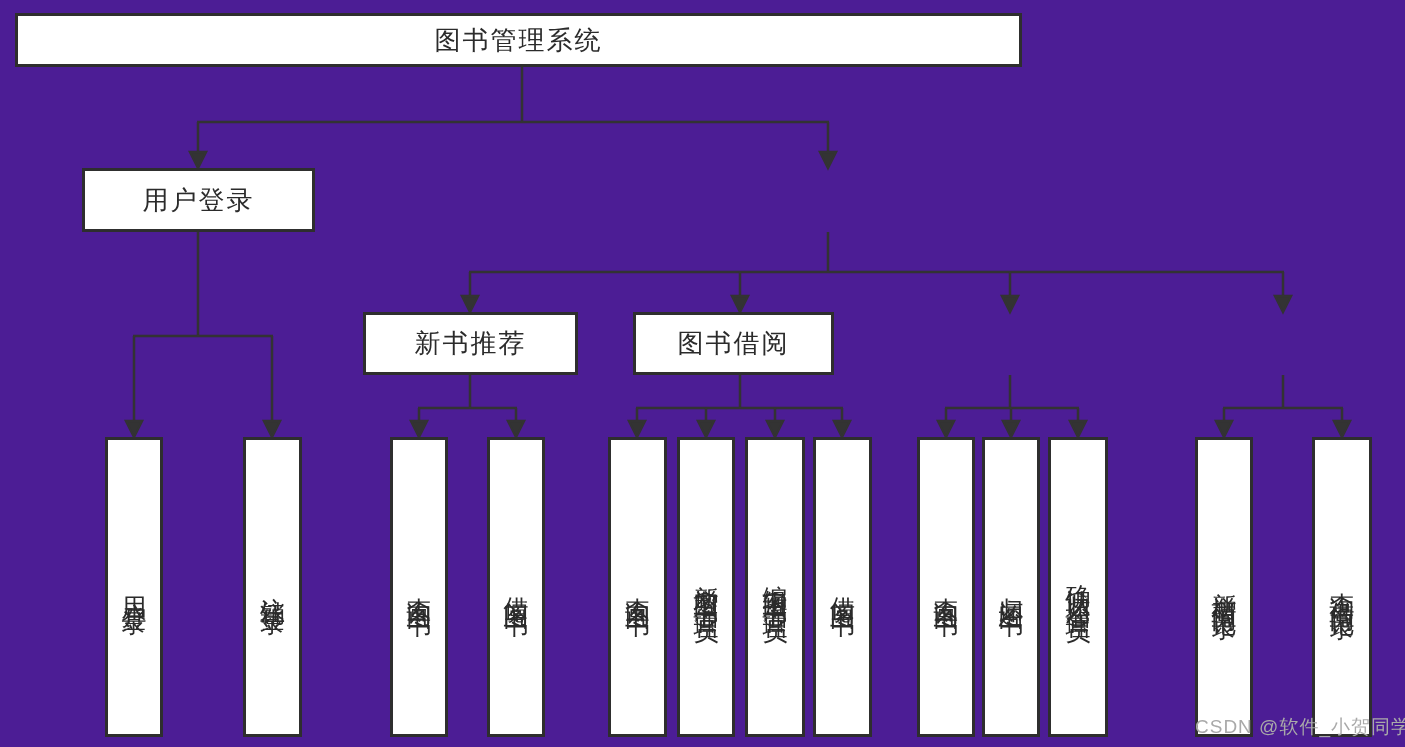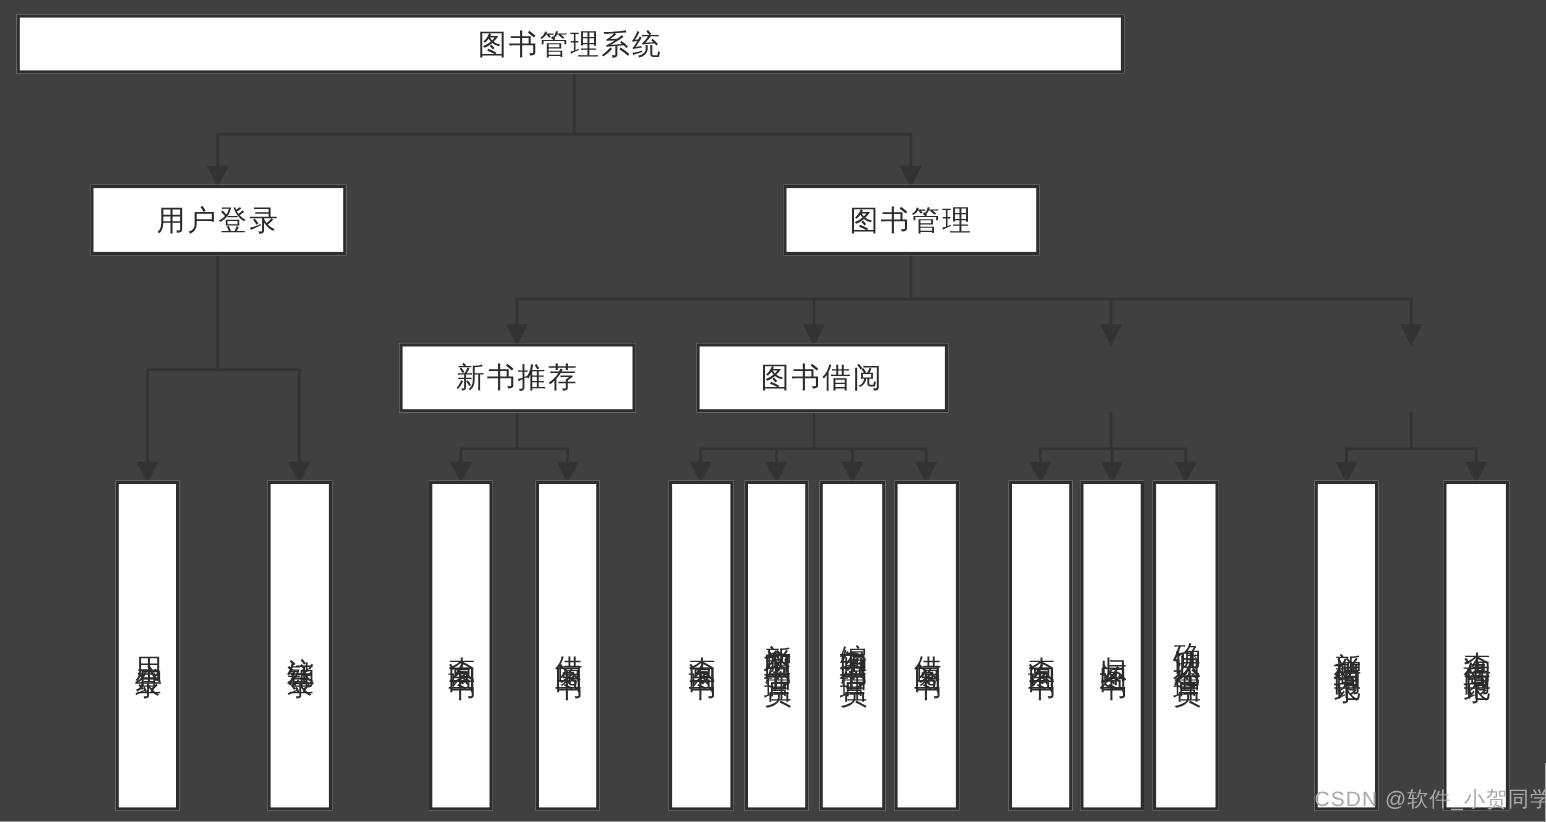--- a/index.html
+++ b/index.html
@@ -5,21 +5,21 @@
   html, body {
     margin: 0;
     padding: 0;
     background: #ffffff;
     font-family: "Liberation Sans", "DejaVu Sans", sans-serif;
   }
   .canvas {
     position: relative;
     width: 1405px;
     height: 747px;
-    background: #404040;
+    background: #4c1d95;
     overflow: hidden;
   }
   .connectors {
     position: absolute;
     left: 0;
     top: 0;
     pointer-events: none;
   }
   .hbox {
     position: absolute;
@@ -125,24 +125,23 @@
     <line x1="1223" y1="408" x2="1343" y2="408"></line>
     <line x1="1224" y1="408" x2="1224" y2="423"></line>
     <polygon points="1216,421 1232,421 1224,437"></polygon>
     <line x1="1342" y1="408" x2="1342" y2="423"></line>
     <polygon points="1334,421 1350,421 1342,437"></polygon>
   </svg>
 
   <div class="hbox" style="left:15px; top:13px; width:1007px; height:54px;">图书管理系统</div>
 
   <div class="hbox" style="left:82px; top:168px; width:233px; height:64px;">用户登录</div>
-  <div class="hbox" style="left:712px; top:168px; width:233px; height:64px;">图书管理</div>
 
   <div class="hbox" style="left:363px; top:312px; width:215px; height:63px;">新书推荐</div>
-  <div class="hbox" style="left:633px; top:312px; width:229px; height:63px;">图书借阅</div>
+  <div class="hbox" style="left:633px; top:312px; width:201px; height:63px;">图书借阅</div>
 
   <div class="vbox" style="left:105px; top:437px; width:58px; height:300px;">用户登录</div>
   <div class="vbox" style="left:243px; top:437px; width:59px; height:300px;">注销登录</div>
 
   <div class="vbox" style="left:390px; top:437px; width:58px; height:300px;">查询图书</div>
   <div class="vbox" style="left:487px; top:437px; width:58px; height:300px;">借阅图书</div>
 
   <div class="vbox" style="left:608px; top:437px; width:59px; height:300px;">查询图书</div>
   <div class="vbox" style="left:677px; top:437px; width:58px; height:300px;">新增图书（管理员）</div>
   <div class="vbox" style="left:745px; top:437px; width:60px; height:300px;">编辑图书（管理员）</div>

